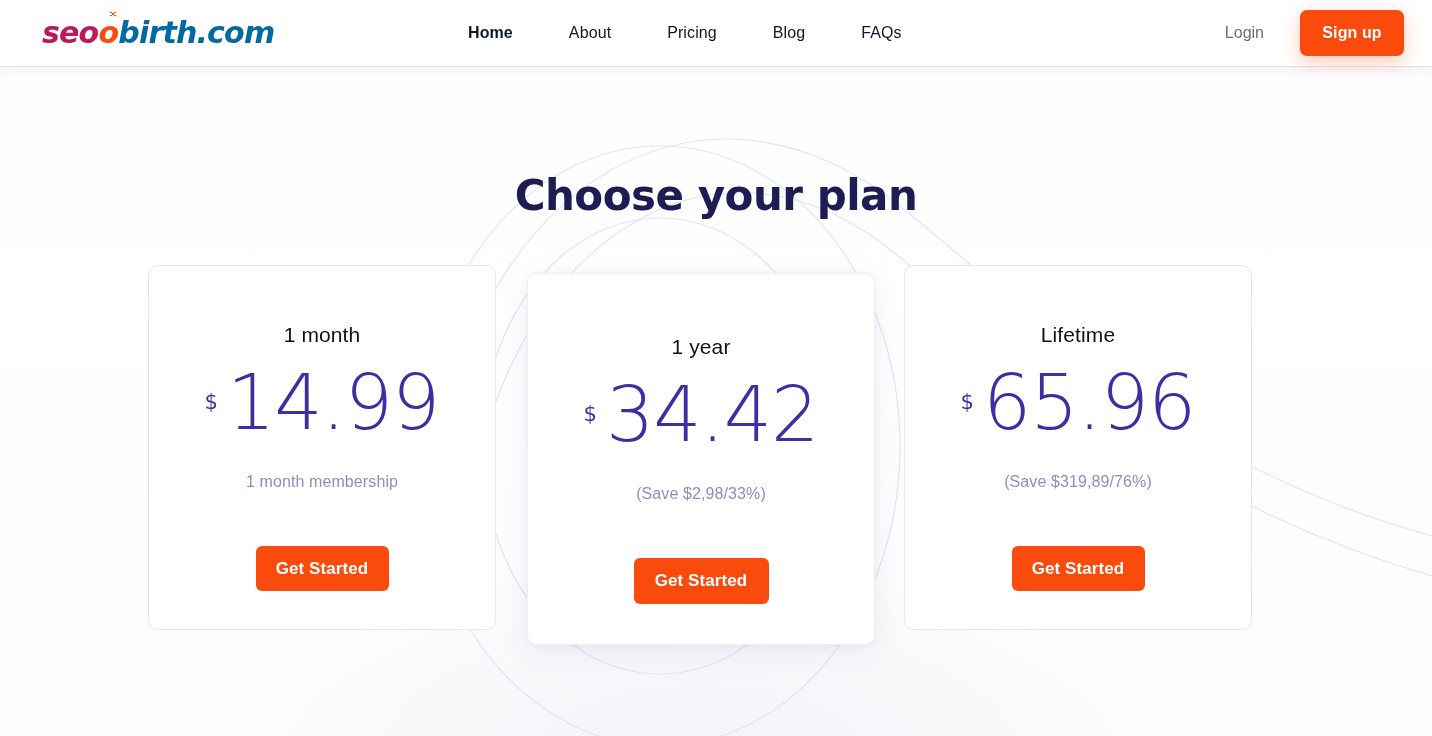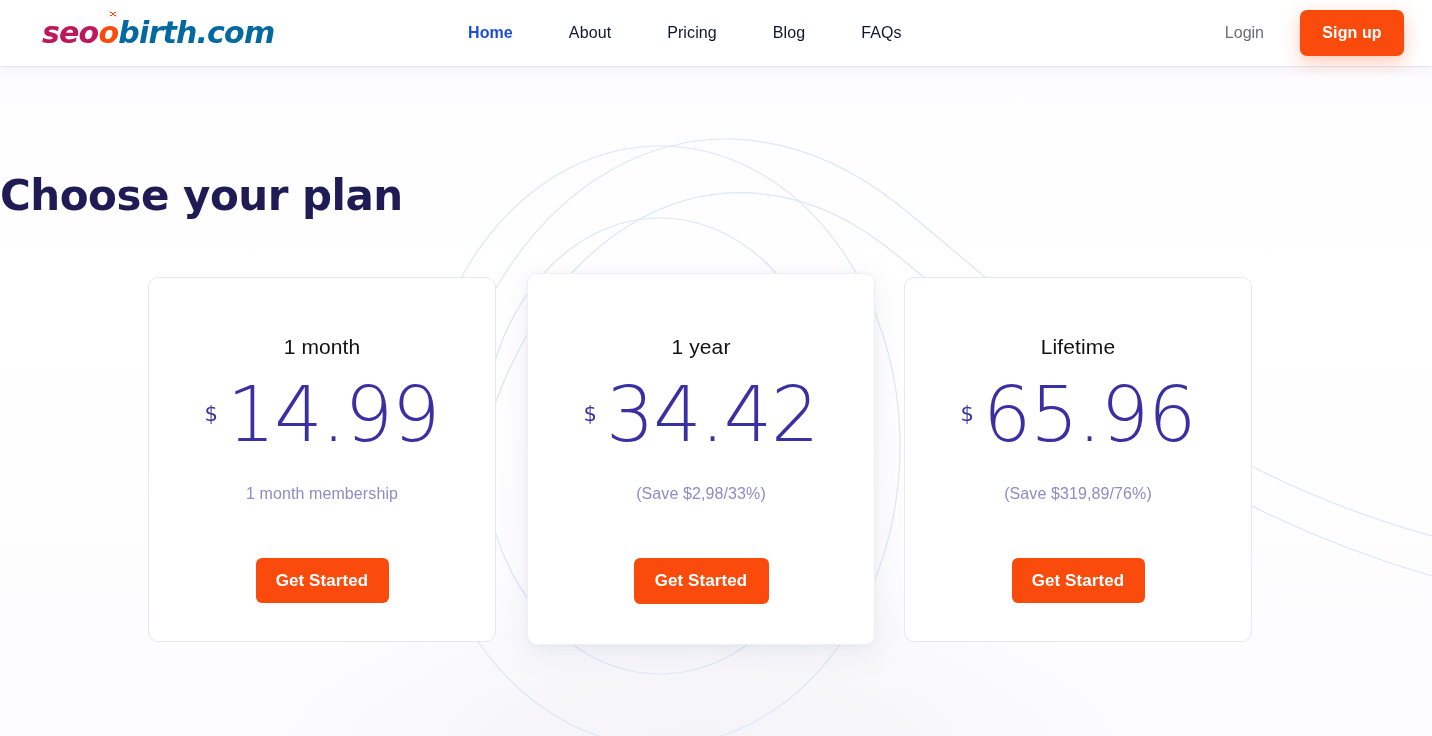--- a/index.html
+++ b/index.html
@@ -94,21 +94,21 @@
     padding: 0 28px;
     font-size: 16px;
     line-height: 66px;
     color: #0f172a;
     text-decoration: none;
     white-space: nowrap;
     letter-spacing: 0.1px;
     cursor: pointer;
   }
   .nav-link.active {
-    color: #1d4ed8;
+    color: #0f172a;
     font-weight: 600;
   }
 
   .header-right {
     position: absolute;
     right: 28px;
     top: 0;
     height: 66px;
     display: flex;
     align-items: center;
@@ -147,20 +147,21 @@
     left: 0; top: 66px;
     width: 1432px;
     height: 670px;
     z-index: 10;
   }
 
   .page-title {
     position: absolute;
     left: 0; top: 104px;
     width: 1432px;
+    text-align: center;
     font-family: "DejaVu Sans", sans-serif;
     font-size: 42px;
     font-weight: bold;
     letter-spacing: -0.5px;
     color: #1e1b55;
     line-height: 52px;
     white-space: nowrap;
   }
 
   
@@ -175,21 +176,21 @@
     background: #ffffff;
     border: 1px solid #e7e7f2;
     border-radius: 10px;
     display: flex;
     flex-direction: column;
     align-items: center;
   }
   .plan-card.side {
     width: 348px;
     height: 365px;
-    top: 211px;
+    top: 199px;
   }
   .plan-card.side.left  { left: 148px; }
   .plan-card.side.right { left: 904px; }
 
   .plan-card.featured {
     left: 527px;
     top: 207px;
     width: 348px;
     height: 372px;
     border-color: #eeeef6;

